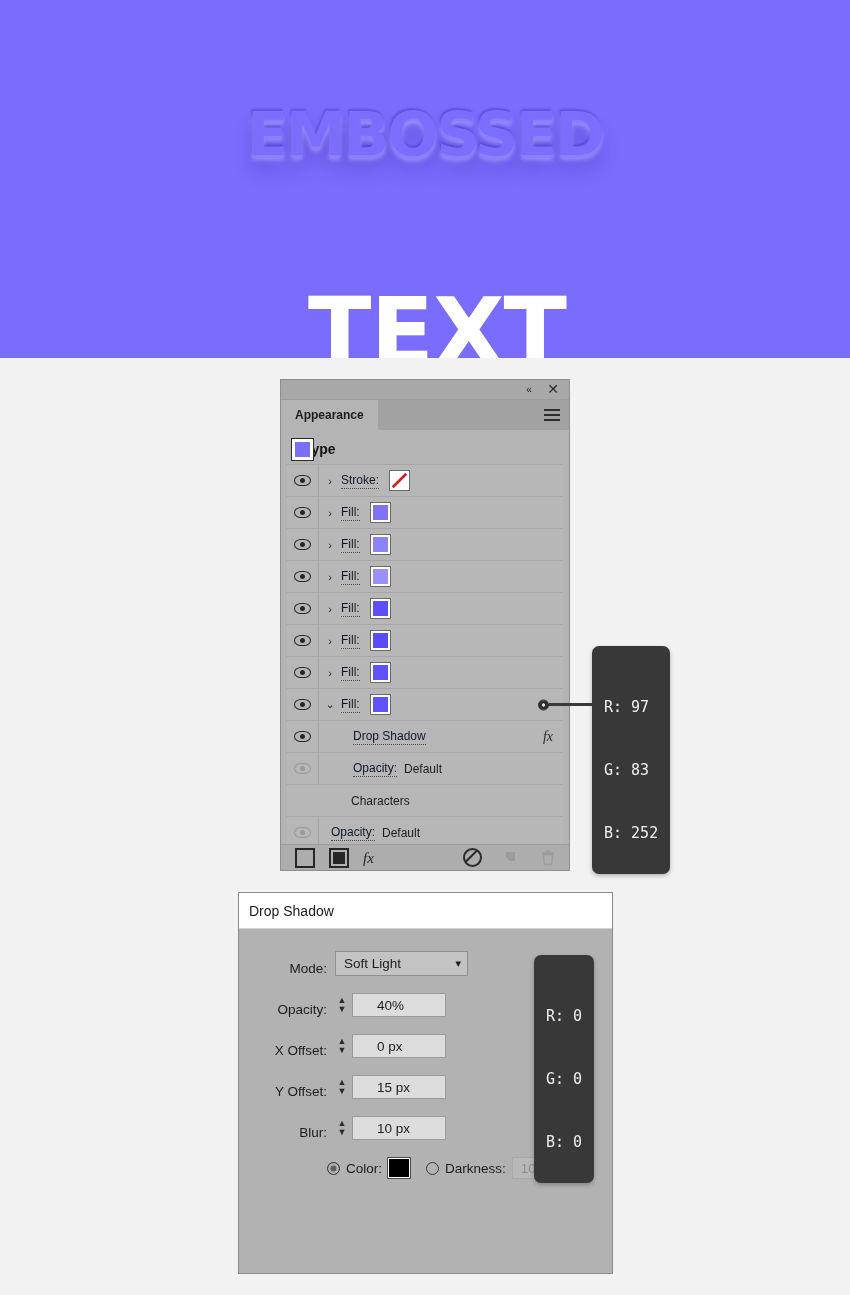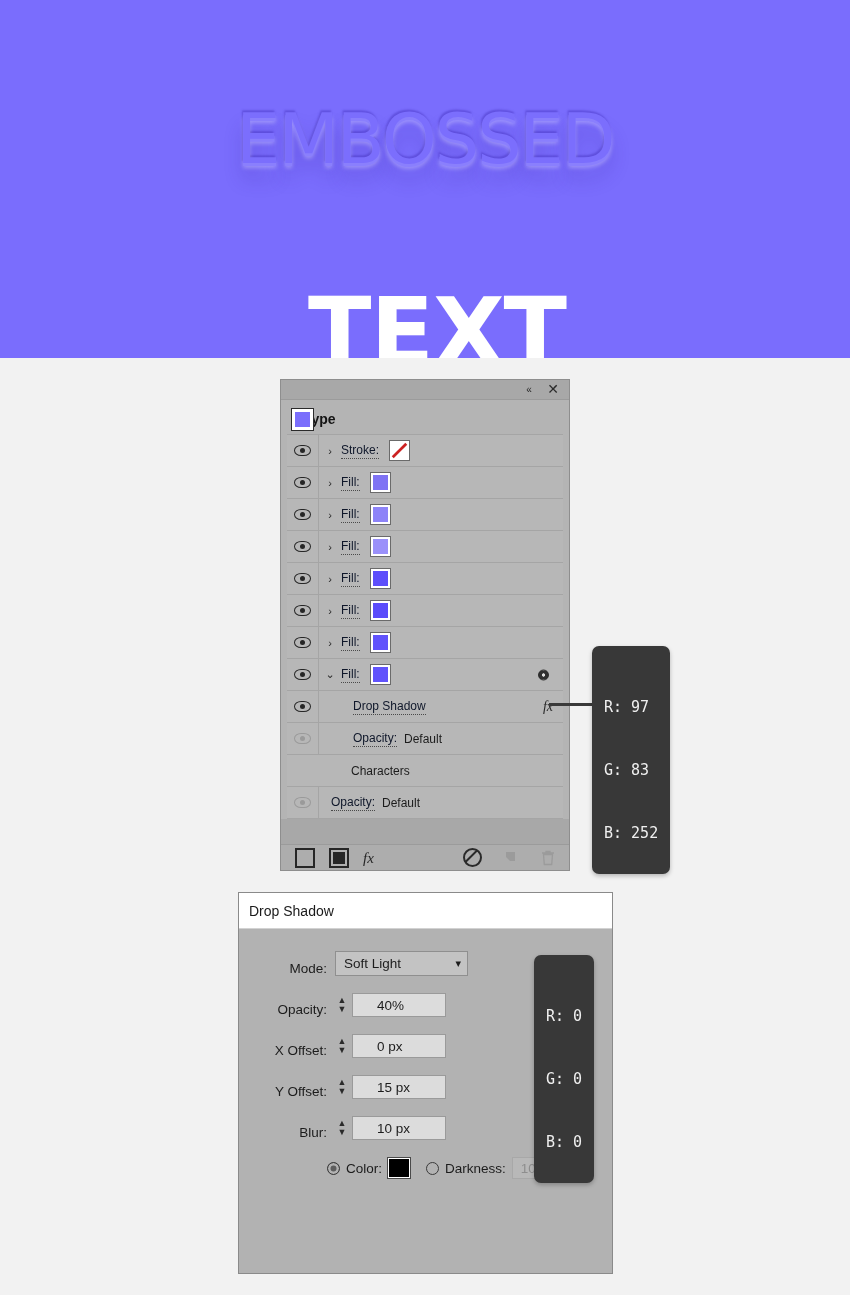--- a/index.html
+++ b/index.html
@@ -16,22 +16,22 @@
     position:absolute;left:0;top:0;width:850px;height:358px;
     background:#7a6dfd;overflow:hidden;
   }
   #emb-wrap{
     position:absolute;left:0;top:104px;width:850px;text-align:center;
     line-height:1;
   }
   .emb-text{
     display:inline-block;
     font-family:"DejaVu Sans", sans-serif;
-    font-weight:normal;
-    font-size:70px;
+    font-weight:bold;
+    font-size:60px;
     letter-spacing:-2px;
     color:#7b6efd;
     text-shadow:
        0px 3px 0px #8a7ffd,
        0px 5px 4px rgba(255,255,255,.30),
       -1px -2px 2px rgba(60,40,180,.40),
        0px 16px 18px rgba(58,38,170,.30);
   }
   #txt-wrap{
     position:absolute;left:12px;top:286px;width:850px;text-align:center;line-height:1;
@@ -250,20 +250,30 @@
   </div>
 </div>
 
 <div id="panel">
 
   <div id="panel-titlebar">
     <div id="collapse-btn">«</div>
     <div id="close-btn">✕</div>
   </div>
 
+  <div id="tabbar">
+    <div id="tab-appearance">
+      <span>Appearance</span>
+    </div>
+    <div id="panel-menu">
+      <i></i>
+        <i></i>
+        <i></i>
+    </div>
+  </div>
 
   <div id="panel-body">
 
     <div class="row type-row">
       <div class="type-thumb">
           <div class="sq"></div>
         </div>
       <span class="type-label">Type</span>
     </div>
 

